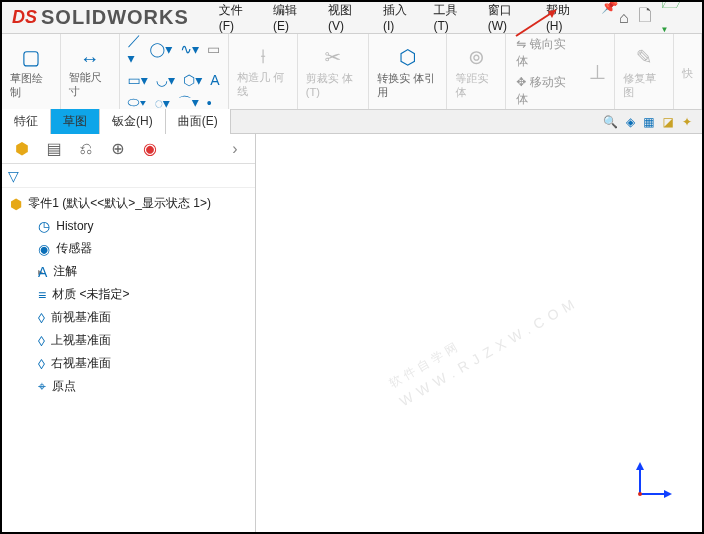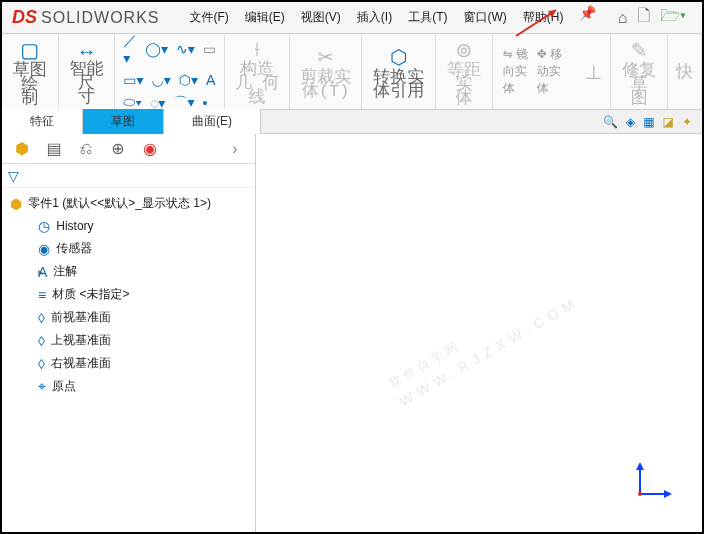--- a/index.html
+++ b/index.html
@@ -2,42 +2,42 @@
 <html><head>
 <meta charset="utf-8">
 <style>
 * { margin:0; padding:0; box-sizing:border-box; font-family:"Microsoft YaHei",Arial,sans-serif; font-size:12px; }
 body { width:704px; height:534px; background:#fff; border:2px solid #000; position:relative; overflow:hidden; }
 
 
 .titlebar { height:32px; display:flex; align-items:center; border-bottom:1px solid #d0d0d0; background:#f5f5f5; }
 .logo { display:flex; align-items:center; padding:0 10px; gap:4px; }
 .logo-ds { color:#d9291c; font-weight:bold; font-style:italic; font-size:18px; }
-.logo-sw { color:#555; font-weight:normal; font-size:16px; letter-spacing:1px; }
+.logo-sw { color:#555; font-weight:bold; font-size:20px; letter-spacing:1px; }
 .menus { display:flex; gap:0; margin-left:12px; }
 .menu-item { padding:4px 8px; color:#222; cursor:pointer; }
 .pin { margin-left:8px; color:#0a84d0; font-size:14px; }
 .qat { margin-left:auto; display:flex; gap:10px; padding-right:16px; align-items:center; }
 .qat span { font-size:16px; color:#555; }
 
 
 .ribbon { height:76px; border-bottom:1px solid #d0d0d0; display:flex; background:#fafafa; }
 .rgroup { display:flex; flex-direction:column; align-items:center; justify-content:center; padding:2px 8px; border-right:1px solid #e0e0e0; color:#666; }
 .rgroup.dis { color:#bbb; }
 .rgroup .big { font-size:20px; }
-.rgroup .lbl { font-size:17px; text-align:center; line-height:14px; margin-top:2px;font-family:Liberation Mono, monospace; }
+.rgroup .lbl { font-size:11px; text-align:left; line-height:14px; margin-top:2px; }
 .rsmall { display:flex; flex-direction:column; justify-content:center; gap:6px; padding:0 8px; border-right:1px solid #e0e0e0; }
 .rrow { display:flex; gap:8px; align-items:center; }
 .ico { font-size:14px; color:#0a6fb8; }
 .ico.g { color:#888; }
-.sublist { display:flex; flex-direction:row; gap:4px; padding:0 10px; justify-content:center; color:#999; font-size:11px;align-items:center; }
+.sublist { display:flex; flex-direction:column; gap:4px; padding:0 10px; justify-content:center; color:#999; font-size:11px;align-items:center; }
 
 
 .tabs { height:24px; display:flex; align-items:center; background:#f0f0f0; border-bottom:1px solid #ccc; }
-.tab { padding:4px 28px; border-right:1px solid #ccc; color:#333; background:#fff; cursor:pointer; }
+.tab { padding:4px 12px; border-right:1px solid #ccc; color:#333; background:#fff; cursor:pointer; }
 .tab.active { background:#0ea5e9; }
 .tab-tools { margin-left:auto; display:flex; gap:8px; padding-right:10px; color:#0a6fb8; font-size:14px; }
 
 
 .main { display:flex; height:calc(100% - 32px - 76px - 24px); }
 .side { width:254px; border-right:1px solid #ccc; display:flex; flex-direction:column; }
 .side-icons { height:30px; display:flex; align-items:center; gap:0; border-bottom:1px solid #ddd; padding:0 4px; }
 .side-icons span { width:32px; text-align:center; font-size:16px; color:#666; cursor:pointer; }
 .side-icons .sel { color:#e6a817; }
 .filter { height:24px; display:flex; align-items:center; padding:0 6px; border-bottom:1px solid #eee; }
@@ -150,20 +150,21 @@
 图</span>
   </div>
   <div class="rgroup dis">
     <span class="lbl">快</span>
   </div>
 </div>
 
 <div class="tabs">
   <div class="tab">特征</div>
   <div class="tab active">草图</div>
+  <div class="tab">钣金(H)</div>
   <div class="tab">曲面(E)</div>
   <div class="tab-tools">
     <span>🔍</span>
     <span>◈</span>
     <span>▦</span>
     <span style="color:#c9a227">◪</span>
     <span style="color:#c9a227">✦</span>
   </div>
 </div>
 

